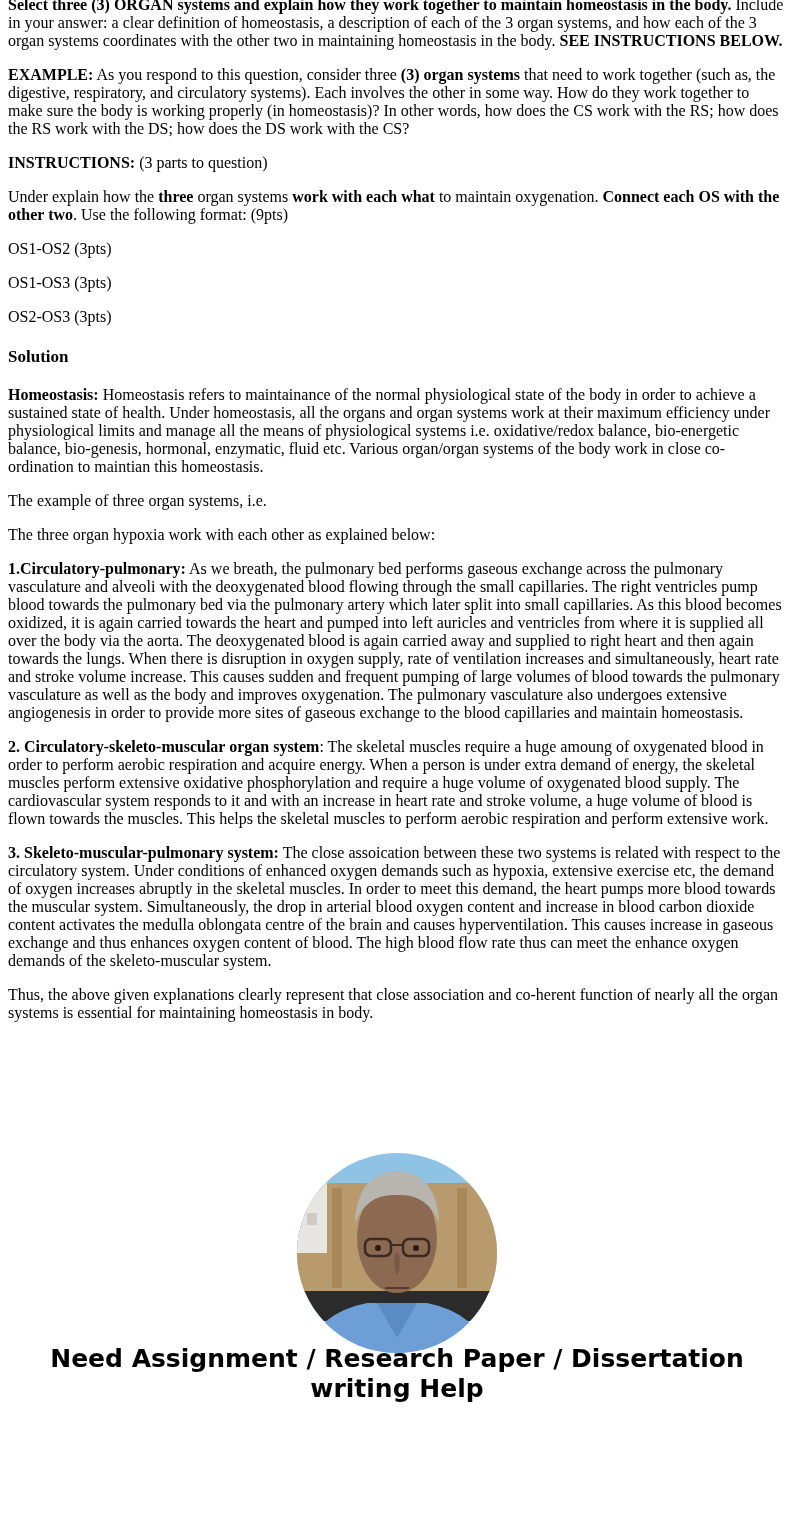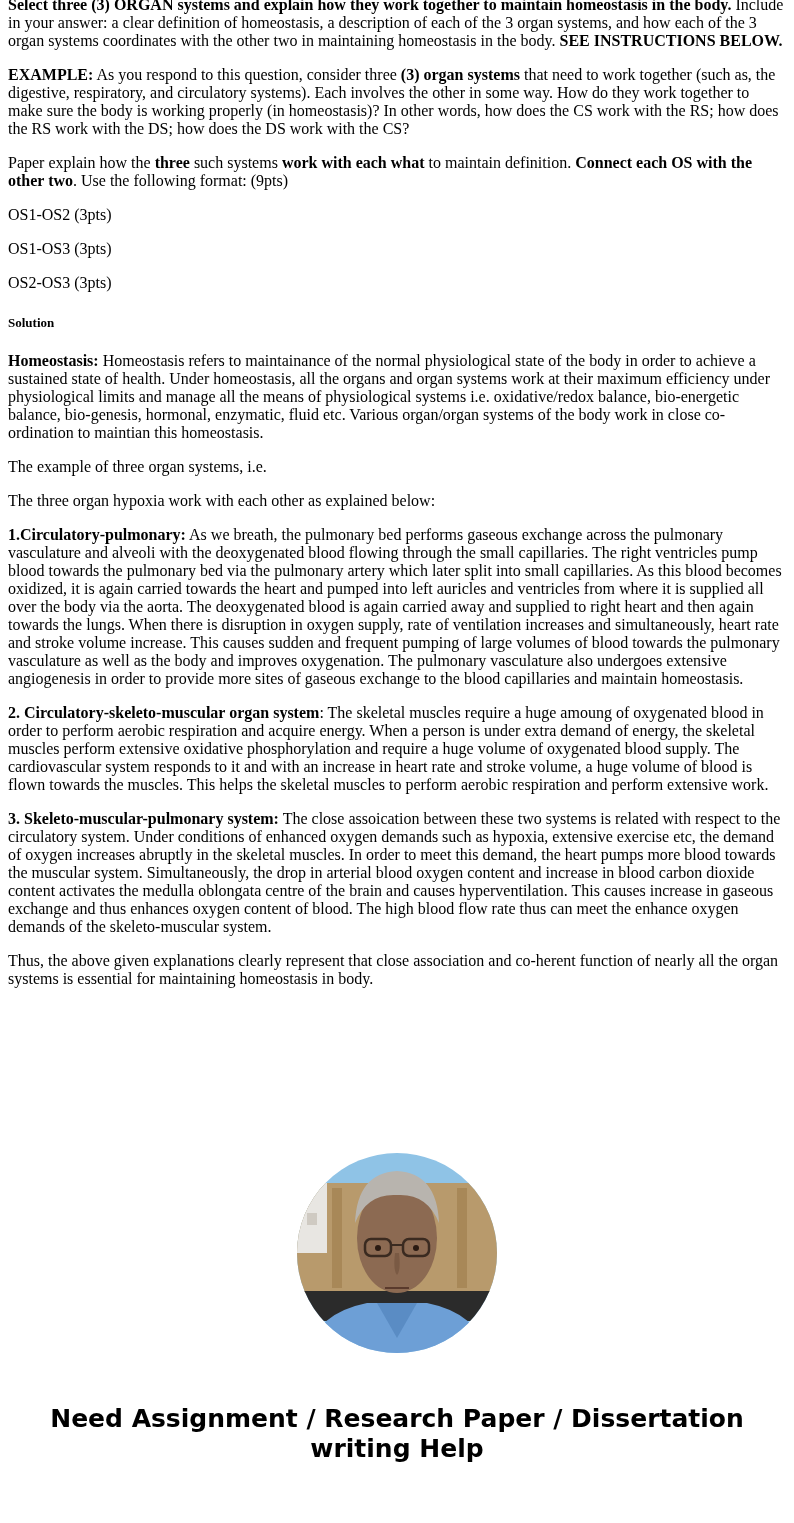--- a/index.html
+++ b/index.html
@@ -15,61 +15,62 @@
     }
     .content {
       position: absolute;
       left: 8px;
       top: -4px;
       width: 778px;
     }
     p { margin: 0 0 16px 0; }
     b { font-weight: bold; }
     h2 {
-      font-size: 13px;
+      font-size: 17px;
       font-weight: bold;
       margin: 20px 0 18px 0;
       line-height: 22px;
     }
     .avatar-wrap {
       position: absolute;
       left: 297px;
       top: 1153px;
       width: 200px;
       height: 200px;
       border-radius: 50%;
       overflow: hidden;
     }
     .avatar-wrap svg { display: block; }
     .promo {
       position: absolute;
       left: 0;
-      top: 1404px;
+      top: 1344px;
       width: 794px;
       text-align: center;
       font-family: "DejaVu Sans", sans-serif;
       font-weight: bold;
       font-size: 25px;
       line-height: 30px;
       color: #000;
     }
     .promo div { margin: 0; }
   </style>
 </head>
 <body>
 
 <div class="content">
   <p><b>Select three (3) ORGAN systems and explain how they work together to maintain homeostasis in the body.</b><span> Include in your answer: a clear definition of homeostasis, a description of each of the 3 organ systems, and how each of the 3 organ systems coordinates with the other two in maintaining homeostasis in the body. </span><b>SEE INSTRUCTIONS BELOW.</b></p>
 
   <p><b>EXAMPLE:</b><span> As you respond to this question, consider three </span><b>(3) organ systems</b><span> that need to work together (such as, the digestive, respiratory, and circulatory systems). Each involves the other in some way.  How do they work together to make sure the body is working properly (in homeostasis)? In other words, how does the CS work with the RS; how does the RS work with the DS; how does the DS work with the CS?</span></p>
 
+  <p><b>INSTRUCTIONS:</b><span> (3 parts to question)</span></p>
 
 
 
-  <p><span>Paper explain how the </span><b>three</b><span> such systems </span><b>work with each what</b><span> to maintain definition. </span><b>Connect each OS with the other two</b><span>. Use the following format: (9pts)</span></p>
+  <p><span>Under explain how the </span><b>three</b><span> organ systems </span><b>work with each what</b><span> to maintain oxygenation. </span><b>Connect each OS with the other two</b><span>. Use the following format: (9pts)</span></p>
 
   <p>OS1-OS2 (3pts)</p>
   <p>OS1-OS3 (3pts)</p>
   <p>OS2-OS3 (3pts)</p>
 
   <h2>Solution</h2>
 
   <p><b>Homeostasis:</b><span> Homeostasis refers to maintainance of the normal physiological state of the body in order to achieve a sustained state of health. Under homeostasis, all the organs and organ systems work at their maximum efficiency under physiological limits and manage all the means of physiological systems i.e. oxidative/redox balance, bio-energetic balance, bio-genesis, hormonal, enzymatic, fluid etc. Various organ/organ systems of the body work in close co-ordination to maintian this homeostasis.</span></p>
 
   <p>The example of three organ systems, i.e.</p>

